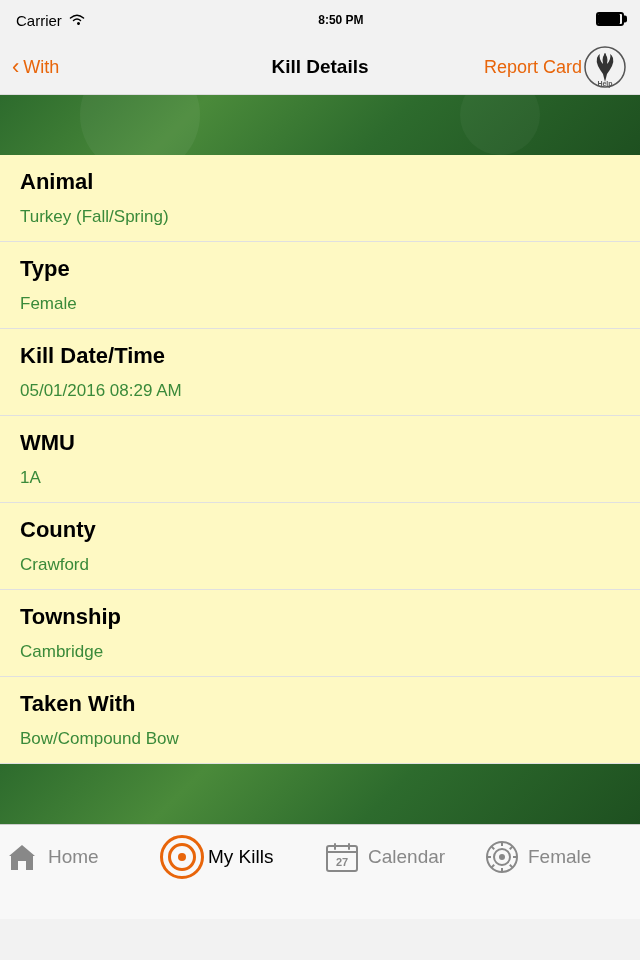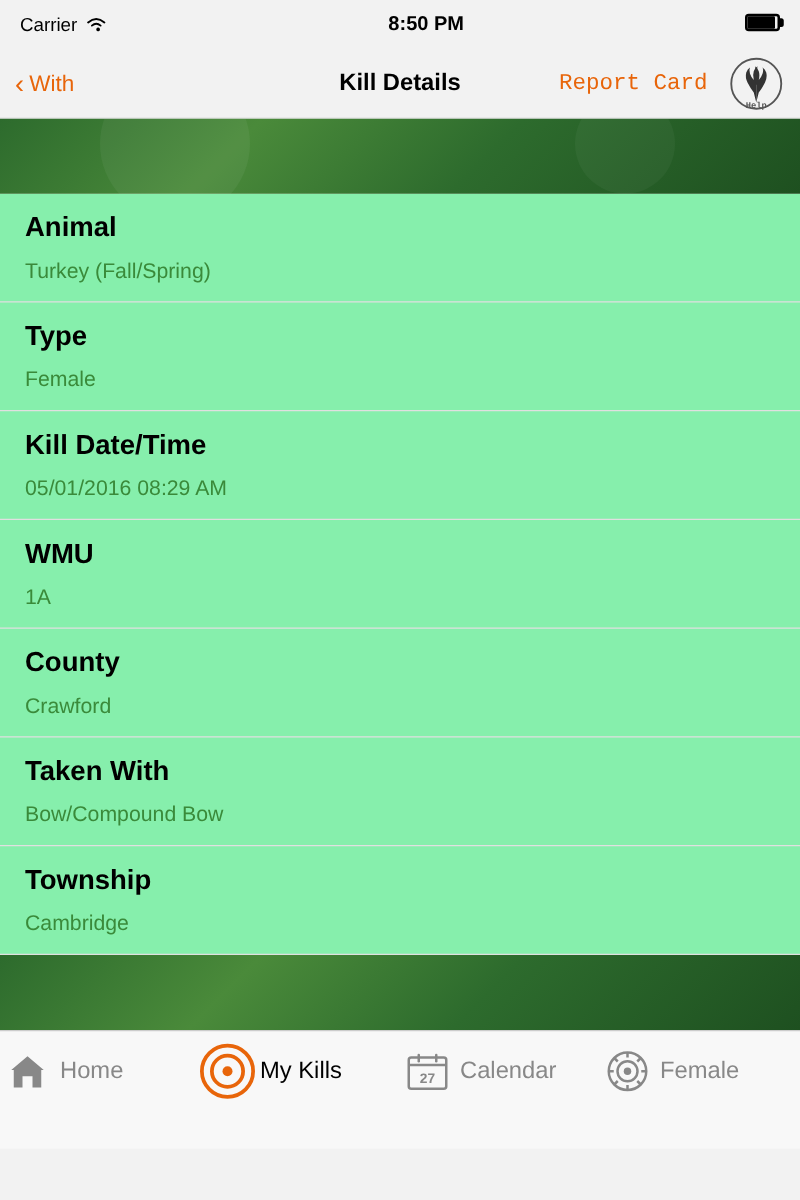--- a/index.html
+++ b/index.html
@@ -27,21 +27,21 @@
     .status-bar .carrier {
       display: flex;
       align-items: center;
       gap: 6px;
     }
     .wifi-icon {
       font-size: 14px;
     }
     .status-bar .time {
       font-weight: 600;
-      font-size: 16px;
+      font-size: 12px;
     }
     .battery {
       width: 28px;
       height: 14px;
       border: 2px solid #000;
       border-radius: 3px;
       position: relative;
       display: inline-block;
     }
     .battery::after {
@@ -90,22 +90,21 @@
       left: 50%;
       transform: translateX(-50%);
       font-size: 19px;
       font-weight: 700;
       color: #000;
     }
     .nav-right {
       margin-left: auto;
       display: flex;
       align-items: center;
-      gap: 16px;
-      font-family: Liberation Mono, monospace;
+      gap: 0;
     }
     .nav-report-card {
       color: #e8650a;
       font-size: 18px;
       cursor: pointer;
     }
     .nav-help {
       width: 46px;
       height: 46px;
       position: relative;
@@ -138,21 +137,21 @@
       width: 80px;
       height: 80px;
       background: rgba(255,255,255,0.04);
       border-radius: 50%;
       top: -20px;
       right: 100px;
     }
 
     
     .detail-list {
-      background: #86efac;
+      background: #fef9c3;
       flex: 1;
     }
     .detail-row {
       padding: 14px 20px 14px 20px;
       border-bottom: 1px solid #e0e0e0;
     }
     .detail-label {
       font-size: 22px;
       font-weight: 700;
       color: #000;
@@ -290,26 +289,26 @@
     </div>
     <div class="detail-row">
       <div class="detail-label">WMU</div>
       <div class="detail-value">1A</div>
     </div>
     <div class="detail-row">
       <div class="detail-label">County</div>
       <div class="detail-value">Crawford</div>
     </div>
     <div class="detail-row">
+      <div class="detail-label">Township</div>
+      <div class="detail-value">Cambridge</div>
+    </div>
+    <div class="detail-row">
       <div class="detail-label">Taken With</div>
       <div class="detail-value">Bow/Compound Bow</div>
-    </div>
-    <div class="detail-row">
-      <div class="detail-label">Township</div>
-      <div class="detail-value">Cambridge</div>
     </div>
   </div>
 
 <div class="green-banner-bottom"></div>
 
 <div class="tab-bar">
 
   <div class="tab-item">
     <div class="tab-icon">
       <svg width="34" height="34" viewBox="0 0 34 34">

